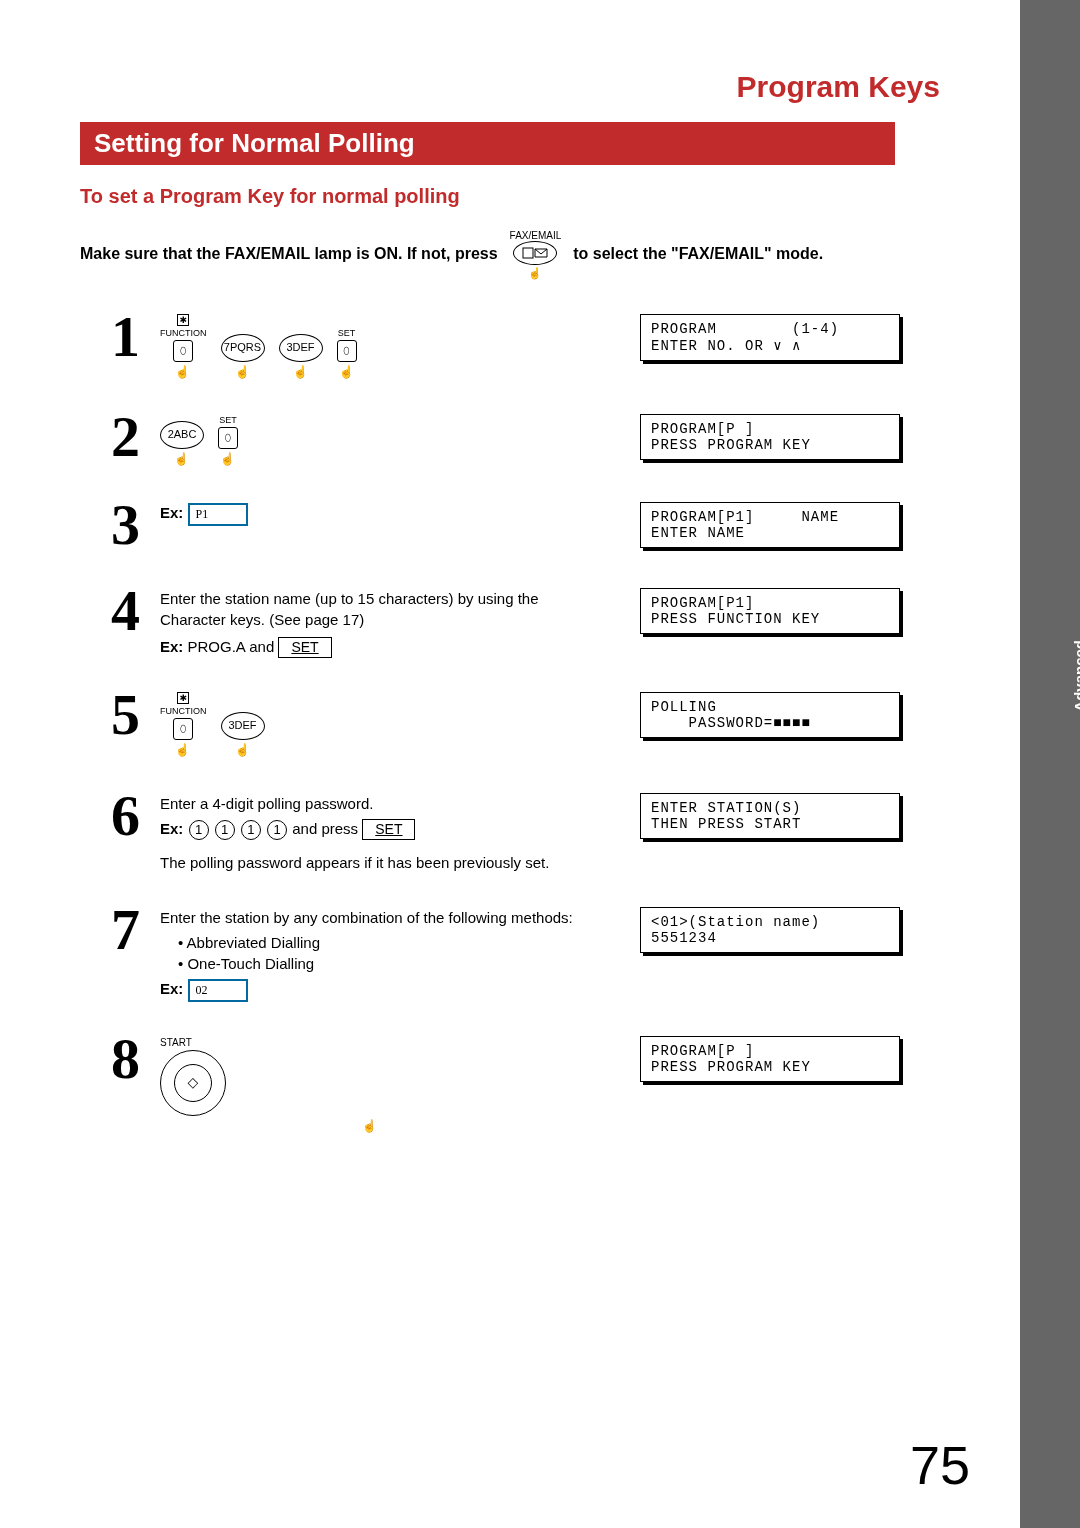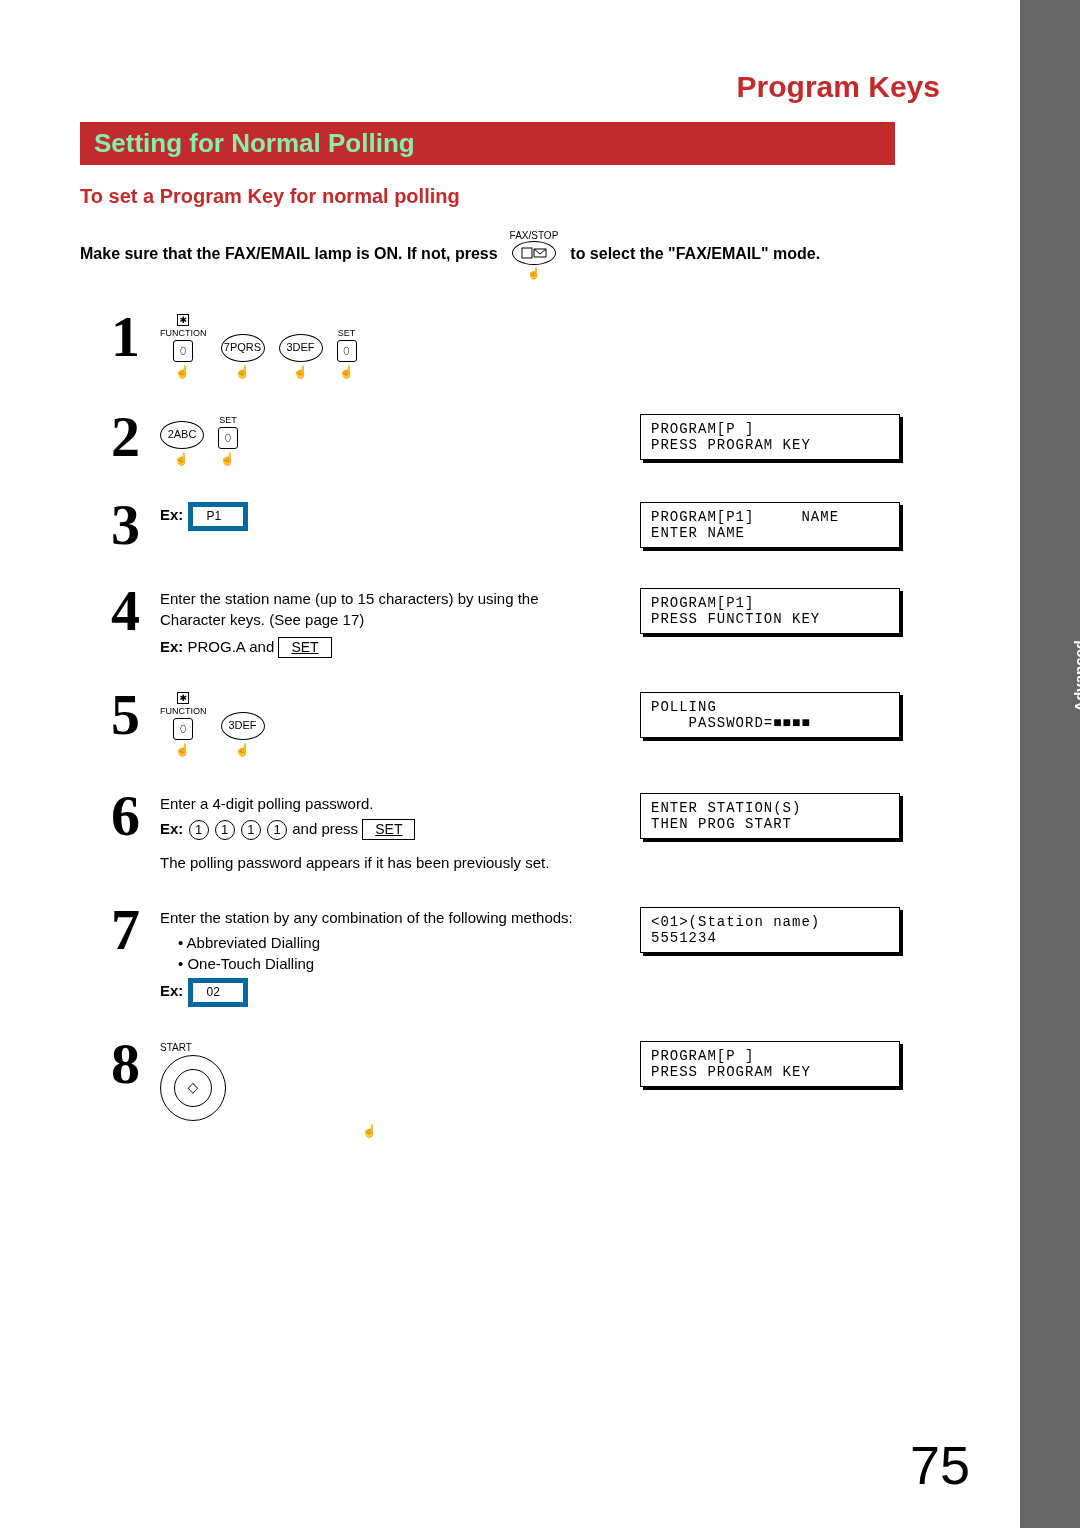--- a/index.html
+++ b/index.html
@@ -35,21 +35,21 @@
   .page-title {
     color: #c22b2b;
     font-size: 30px;
     font-weight: bold;
     text-align: right;
     margin-right: 60px;
     margin-bottom: 18px;
   }
   .section-bar {
     background: #c22b2b;
-    color: #86efac;
+    color: #ffffff;
     font-size: 26px;
     font-weight: bold;
     padding: 6px 14px;
     width: 815px;
   }
   .intro-red {
     color: #c22b2b;
     font-weight: bold;
     font-size: 20px;
     margin: 20px 0 22px 0;
@@ -148,25 +148,26 @@
     border: 1.5px solid #000;
     border-radius: 3px;
     display: flex;
     align-items: center;
     justify-content: center;
     font-size: 10px;
   }
   .hand { font-size: 12px; margin-top: 2px; }
   .ex-input {
     display: inline-block;
-    border: 5px solid #0369a1;
-    padding: 1px 10px 1px 14px;
+    border: 2px solid #0369a1;
+    padding: 1px 10px 1px 6px;
     font-size: 12px;
     min-width: 60px;
     vertical-align: baseline;
+    font-family: Liberation Serif, serif;
   }
   .btn-box {
     display: inline-block;
     border: 1px solid #000;
     padding: 0 12px;
     font-size: 14px;
     text-decoration: underline;
     vertical-align: baseline;
   }
   .circle-digit {
@@ -224,21 +225,21 @@
 
 <div class="page-title">Program Keys</div>
 
 <div class="section-bar">Setting for Normal Polling</div>
 
 <div class="intro-red">To set a Program Key for normal polling</div>
 
 <div class="intro-black">
   <span>Make sure that the FAX/EMAIL lamp is ON.  If not, press</span>
   <span class="fax-icon-wrap">
-    <span class="fax-label">FAX/STOP</span>
+    <span class="fax-label">FAX/EMAIL</span>
     <span class="oval-btn">
       <svg width="26" height="14" viewBox="0 0 26 14">
           <rect x="1" y="2" width="10" height="10" fill="none" stroke="#000" stroke-width="1"></rect>
           <path d="M13 3 L25 3 L25 11 L13 11 Z M13 3 L19 8 L25 3" fill="none" stroke="#000" stroke-width="1"></path>
         </svg>
     </span>
     <span class="press-hand">☝</span>
   </span>
   <span>to select the "FAX/EMAIL" mode.</span>
 </div>
@@ -263,20 +264,24 @@
           <span class="key-oval">3DEF</span>
           <span class="hand">☝</span>
         </div>
         <div class="key-col">
           <span class="key-label">SET</span>
           <span class="key-func">⬯</span>
           <span class="hand">☝</span>
         </div>
       </div>
     </div>
+    <div class="step-display">
+        <div class="lcd">PROGRAM        (1-4)
+ENTER NO. OR ∨ ∧</div>
+      </div>
   </div>
 
   <div class="step">
     <div class="step-num">2</div>
     <div class="step-body">
       <div class="key-row">
         <div class="key-col">
           <span class="key-oval">2ABC</span>
           <span class="hand">☝</span>
         </div>
@@ -353,21 +358,21 @@
         <span class="circle-digit">1</span>
         <span class="circle-digit">1</span>
         <span class="circle-digit">1</span>
         <span> and press </span>
         <span class="btn-box">SET</span>
       </div>
       <div style="margin-top:12px;text-align:justify">The polling password appears if it has been previously set.</div>
     </div>
     <div class="step-display">
         <div class="lcd">ENTER STATION(S)
-THEN PROG START</div>
+THEN PRESS START</div>
       </div>
   </div>
 
   <div class="step">
     <div class="step-num">7</div>
     <div class="step-body">
       <div style="text-align:justify">Enter the station by any combination of the following methods:</div>
       <ul class="methods">
         <li>Abbreviated Dialling</li>
         <li>One-Touch Dialling</li>

